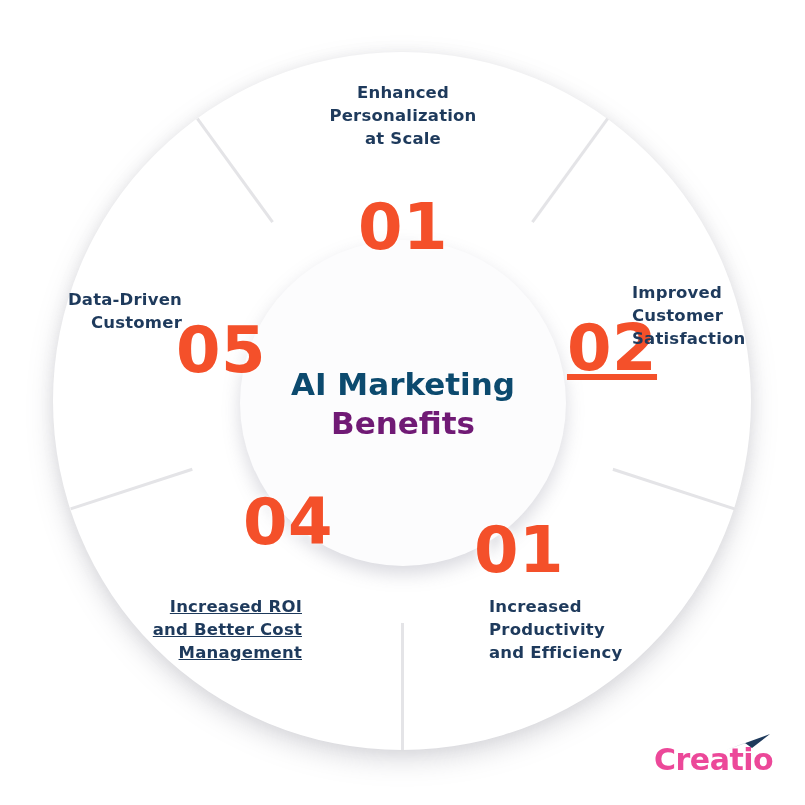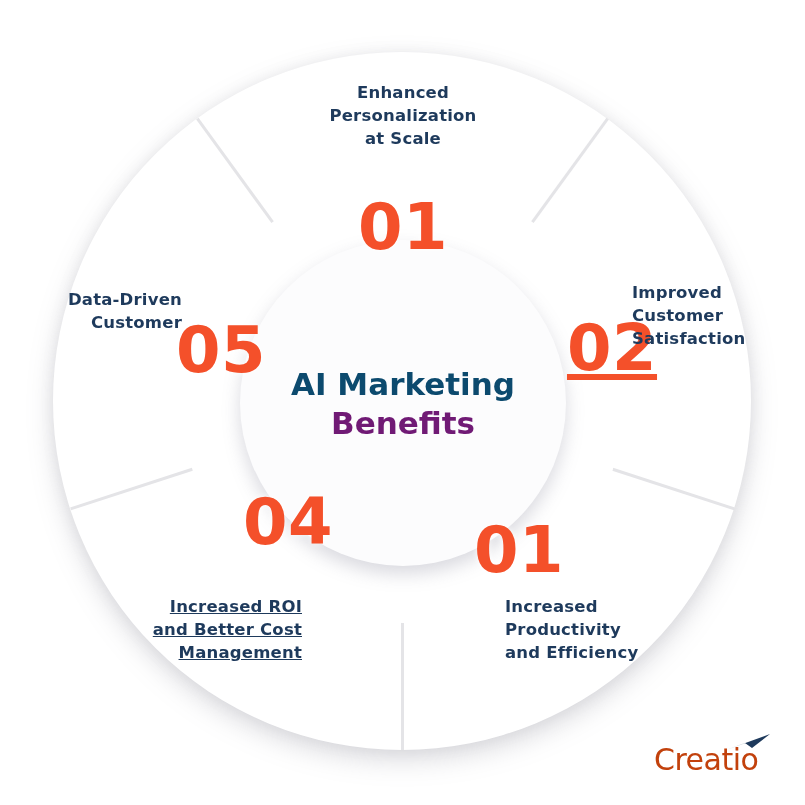--- a/index.html
+++ b/index.html
@@ -79,21 +79,21 @@
     position: absolute;
     font-size: 16.5px;
     line-height: 23px;
     font-weight: 700;
     color: #1E3A5C;
     white-space: pre-line;
     letter-spacing: 0.2px;
   }
   .seg-label.l1 { left: 273px; top: 81px;  width: 260px; text-align: center; }
   .seg-label.l2 { left: 632px; top: 281px; width: 180px; text-align: left; }
-  .seg-label.l3 { left: 505px; top: 595px; width: 190px; text-align: left; }
+  .seg-label.l3 { left: 489px; top: 595px; width: 190px; text-align: left; }
   .seg-label.l4 { left: 82px;  top: 595px; width: 220px; text-align: right; text-decoration: underline; }
   .seg-label.l5 { left: 22px;  top: 288px; width: 160px; text-align: right; }
 
   
   .center-title {
     position: absolute;
     left: 403px; top: 404px;
     transform: translate(-50%, -50%);
     width: 300px;
     text-align: center;
@@ -116,22 +116,22 @@
   
   .logo {
     position: absolute;
     left: 654px; top: 734px;
     width: 140px; height: 50px;
   }
   .logo .logo-text {
     position: absolute;
     left: 0; top: 8px;
     font-size: 30px;
-    font-weight: 400;
-    color: #c2410c;
+    font-weight: 700;
+    color: #ec4899;
     letter-spacing: -0.5px;
     white-space: nowrap;
   }
   .logo .logo-arrow {
     position: absolute;
     left: 72px; top: 0px;
     width: 44px; height: 16px;
   }
 </style>
 </head>

